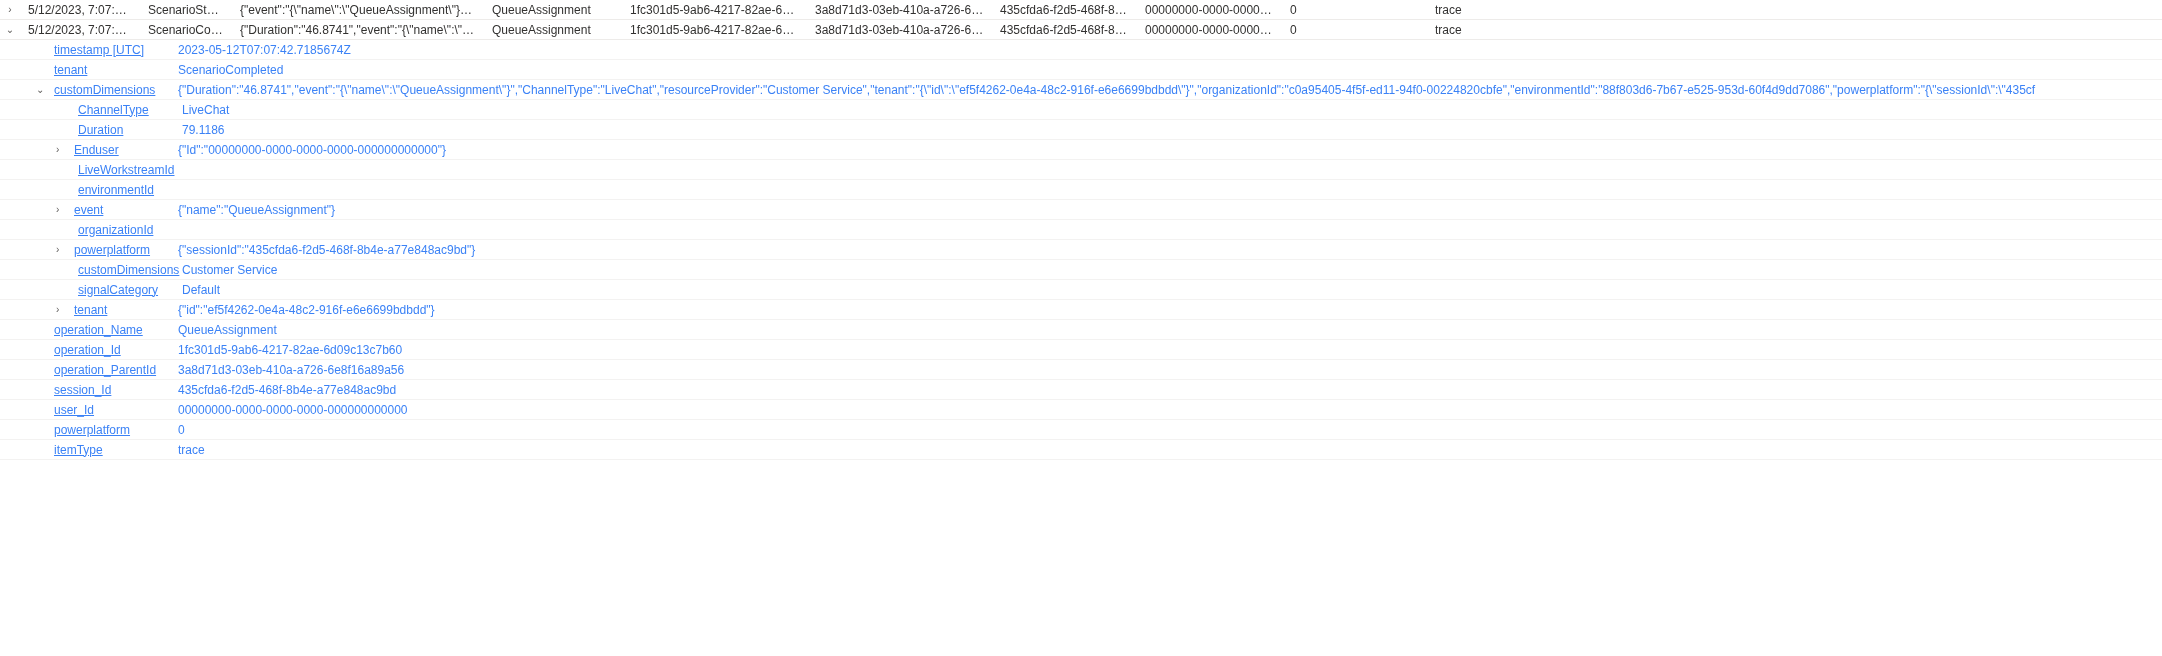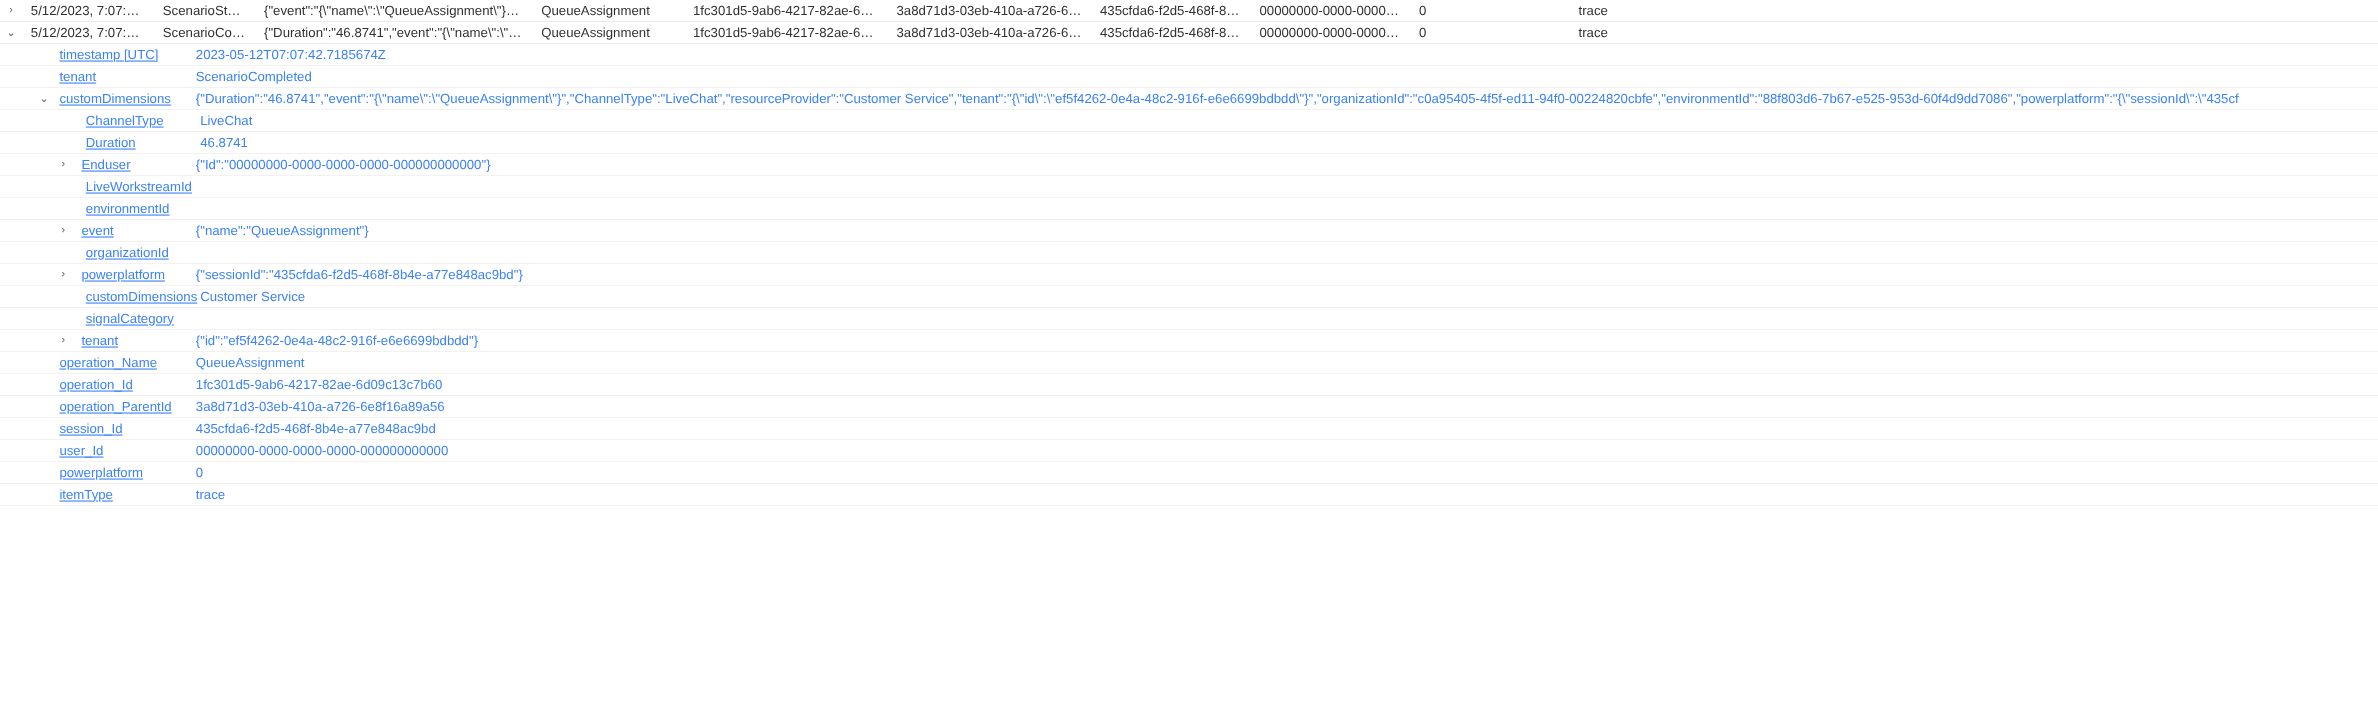--- a/index.html
+++ b/index.html
@@ -83,21 +83,21 @@
 </div>
 
 <div class="drow">
   <div class="ind2"></div>
   <div class="dkey dkey1">ChannelType</div>
   <div class="dval">LiveChat</div>
 </div>
 <div class="drow">
   <div class="ind2"></div>
   <div class="dkey dkey1">Duration</div>
-  <div class="dval">46.8741</div>
+  <div class="dval">79.1186</div>
 </div>
 <div class="drow">
   <div class="ind1"></div>
   <div class="dexp">›</div>
   <div class="dkey dkey1">Enduser</div>
   <div class="dval">{"Id":"00000000-0000-0000-0000-000000000000"}</div>
 </div>
 <div class="drow">
   <div class="ind2"></div>
   <div class="dkey dkey1">LiveWorkstreamId</div>
@@ -123,20 +123,21 @@
   <div class="dval">{"sessionId":"435cfda6-f2d5-468f-8b4e-a77e848ac9bd"}</div>
 </div>
 <div class="drow">
   <div class="ind2"></div>
   <div class="dkey dkey1">customDimensions</div>
   <div class="dval">Customer Service</div>
 </div>
 <div class="drow">
   <div class="ind2"></div>
   <div class="dkey dkey1">signalCategory</div>
+  <div class="dval">Default</div>
 </div>
 <div class="drow">
   <div class="ind1"></div>
   <div class="dexp">›</div>
   <div class="dkey dkey1">tenant</div>
   <div class="dval">{"id":"ef5f4262-0e4a-48c2-916f-e6e6699bdbdd"}</div>
 </div>
 
 <div class="drow">
   <div class="ind1"></div>

